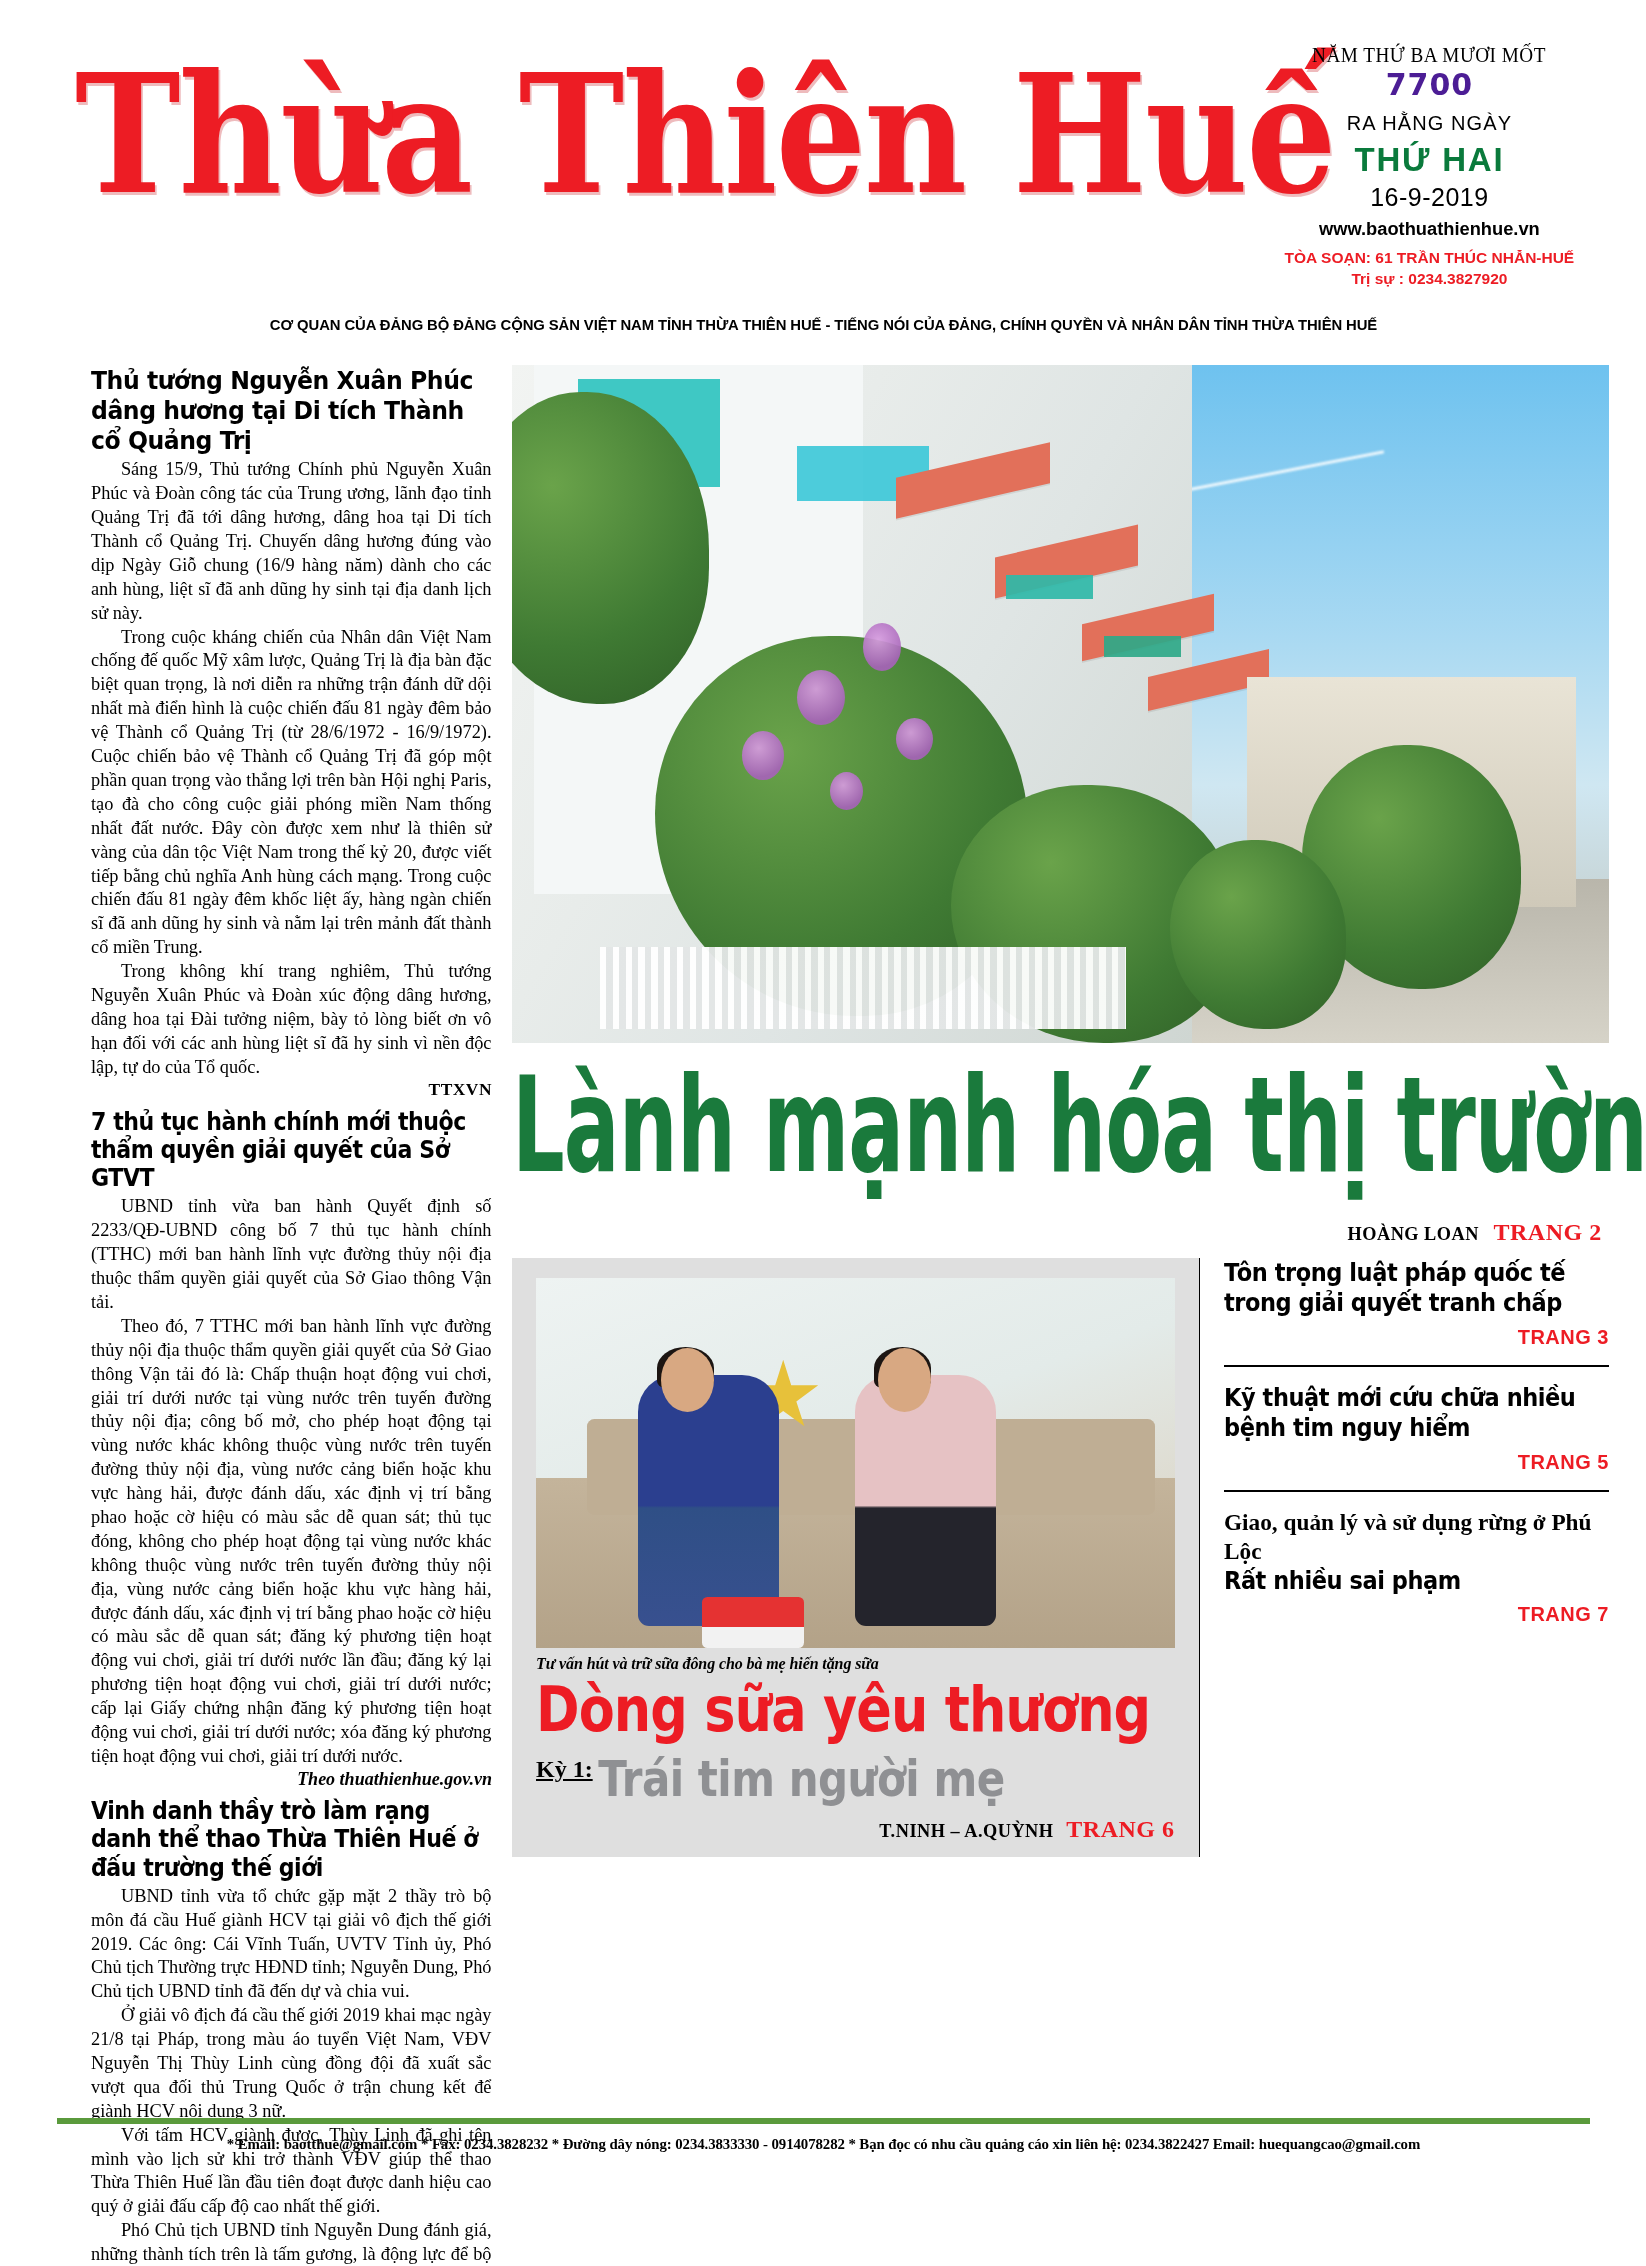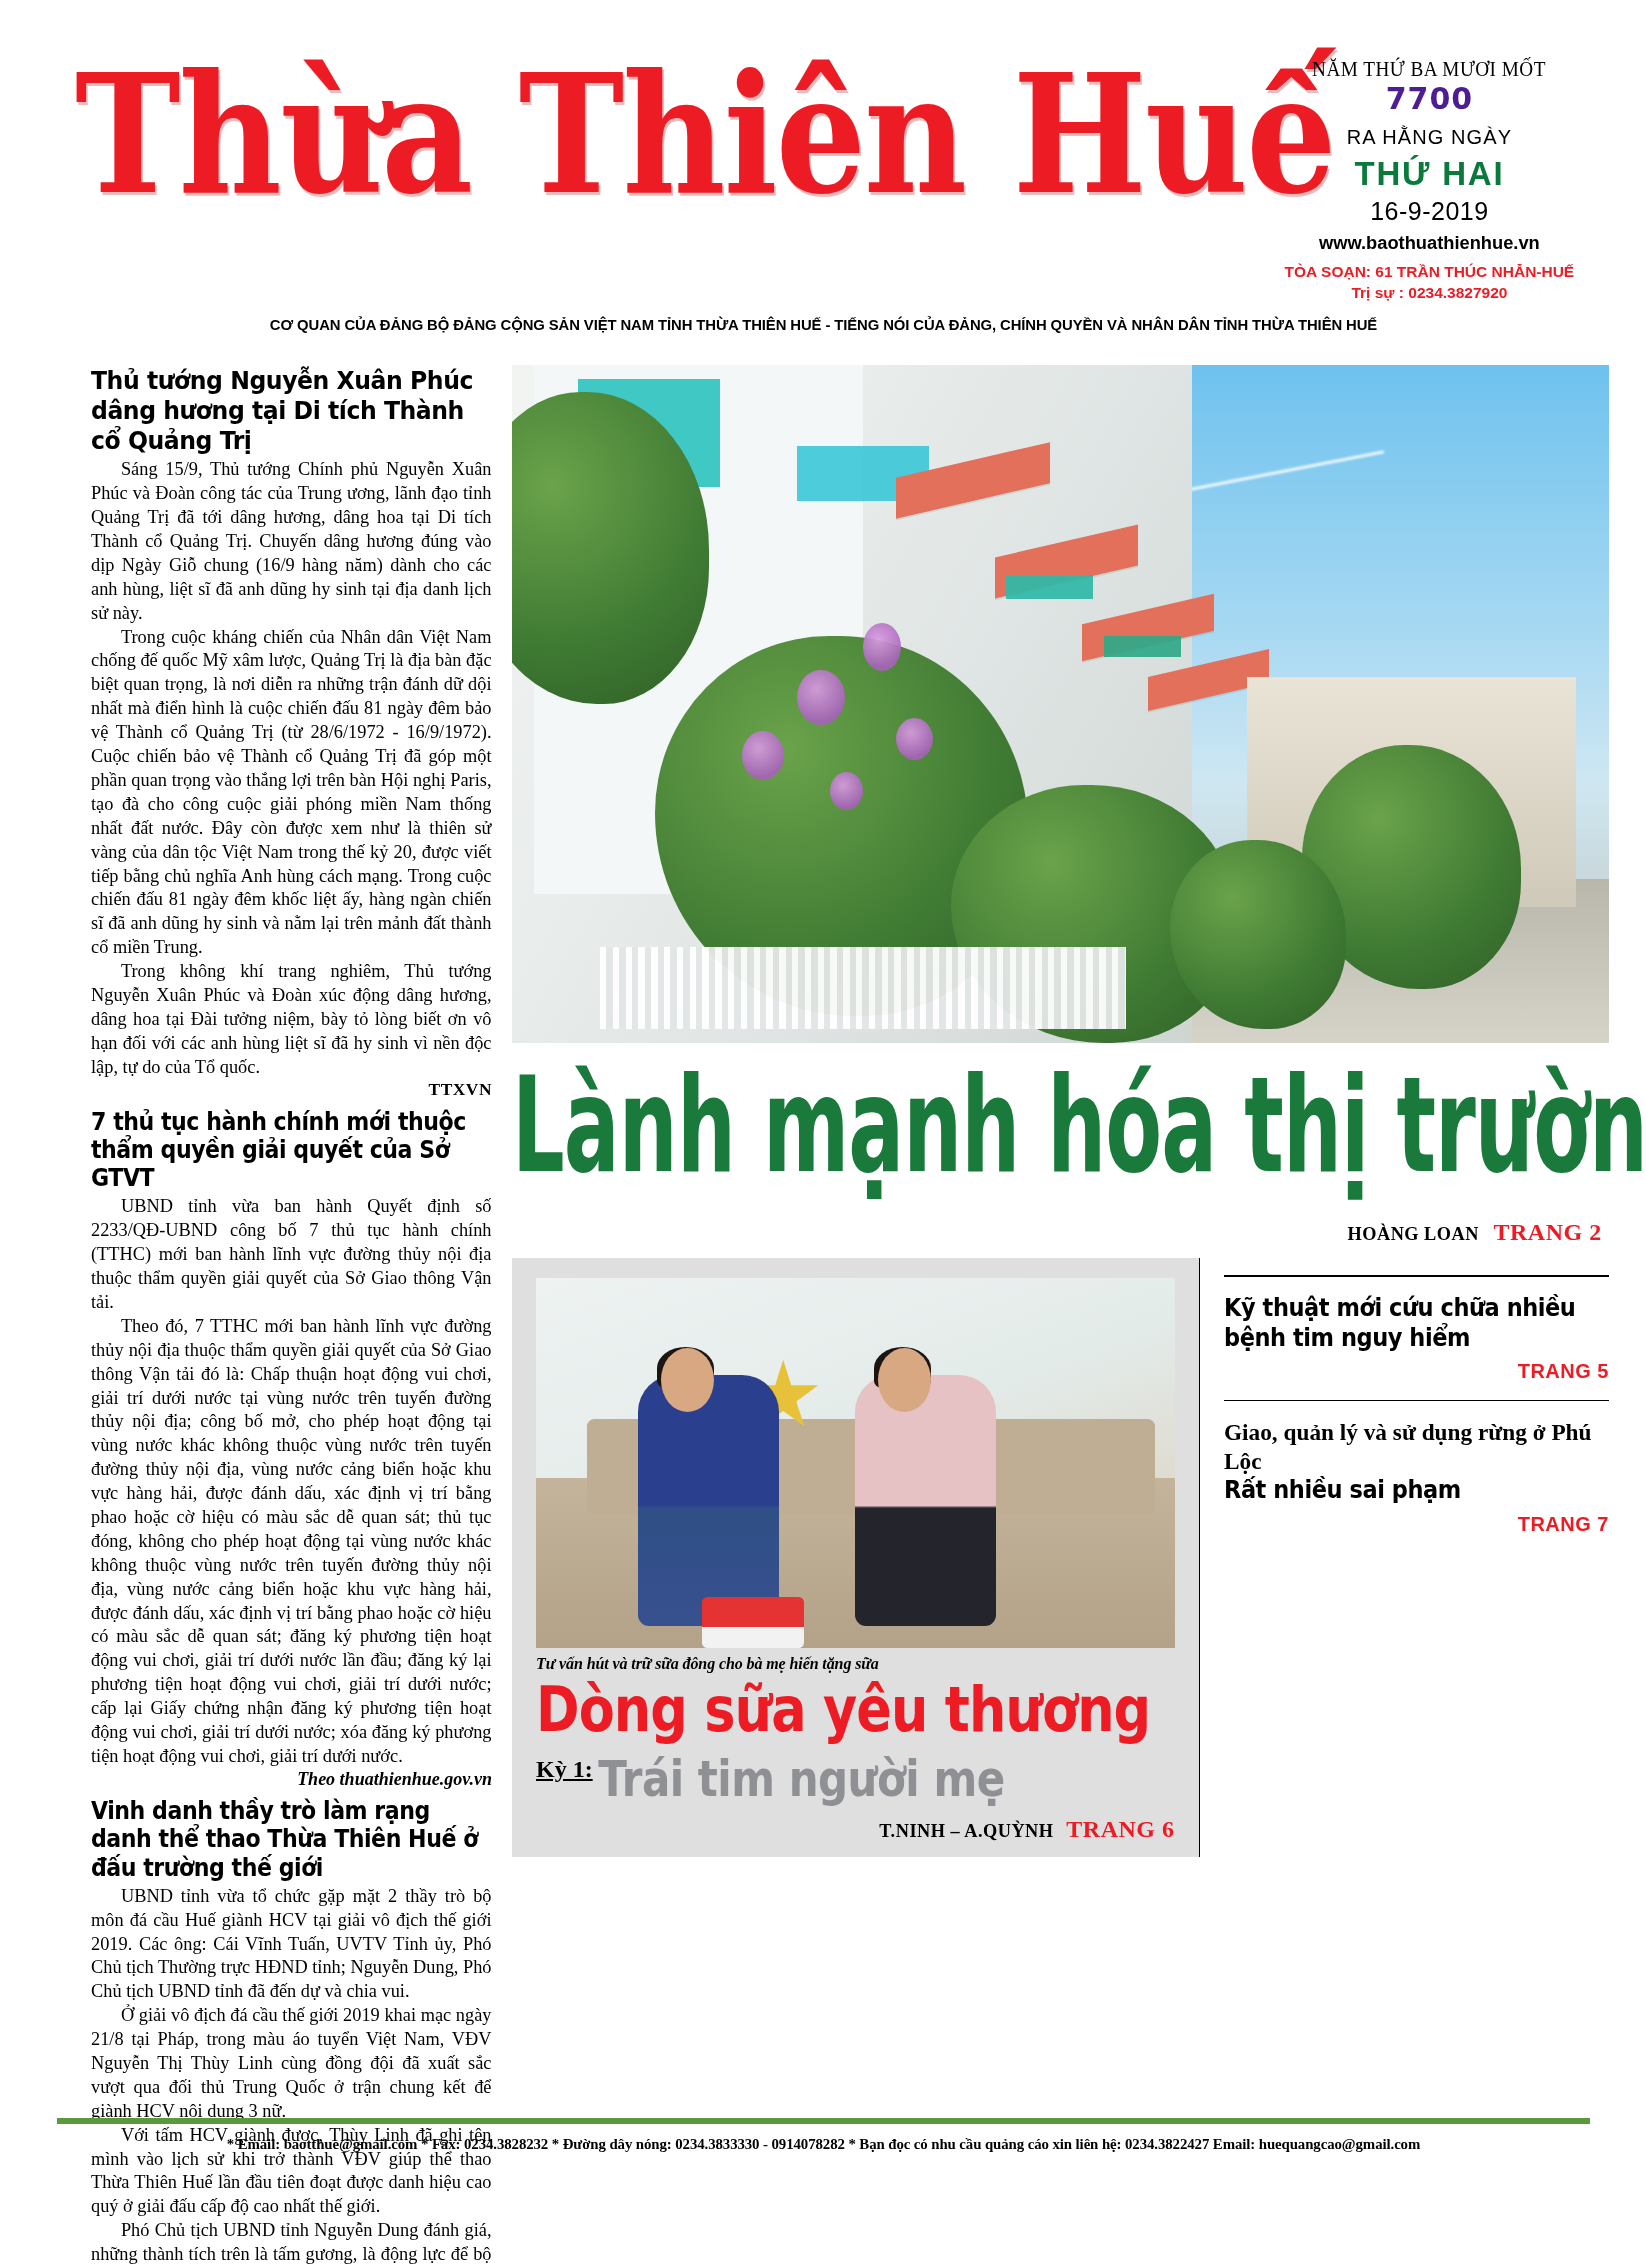--- a/index.html
+++ b/index.html
@@ -24,21 +24,21 @@
     font-size: 139px;
     line-height: 1.0;
     color: #ED1C24;
     letter-spacing: -1.8px;
     white-space: nowrap;
     transform: scaleY(1.18) scaleX(1.02);
     transform-origin: left top;
     text-shadow: 1.8px 2.7px 0 rgba(200,30,36,0.30);
   }
   .masthead-right {
-    position: absolute; right: 25.6px; top: 58px; width: 384px;
+    position: absolute; right: 25.6px; top: 44px; width: 384px;
     text-align: center;
   }
   .mr-year {
     font-family: "Liberation Serif", serif;
     font-size: 20px; letter-spacing: 0.5px;
     transform: scaleX(0.96);
   }
   .mr-number {
     font-family: "DejaVu Sans", sans-serif;
     font-weight: bold; font-size: 30px; color: #4c1d95;
@@ -411,20 +411,24 @@
             <div class="milk-credit">
               <span class="credit-name">T.NINH – A.QUỲNH</span>
               <span class="credit-page">TRANG 6</span>
             </div>
           </div>
 
           <div class="vrule"></div>
 
           <div class="lower-right">
 
+            <div class="teaser">
+              <h3 class="teaser-head">Tôn trọng luật pháp quốc tế trong giải quyết tranh chấp</h3>
+              <div class="teaser-page">TRANG 3</div>
+            </div>
 
             <div class="teaser-sep"></div>
 
             <div class="teaser">
               <h3 class="teaser-head">Kỹ thuật mới cứu chữa nhiều bệnh tim nguy hiểm</h3>
               <div class="teaser-page">TRANG 5</div>
             </div>
 
             <div class="teaser-sep"></div>
 

